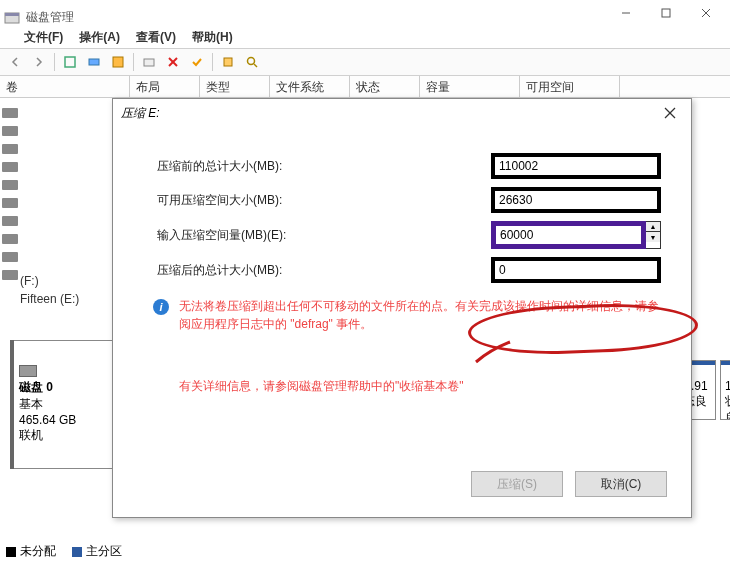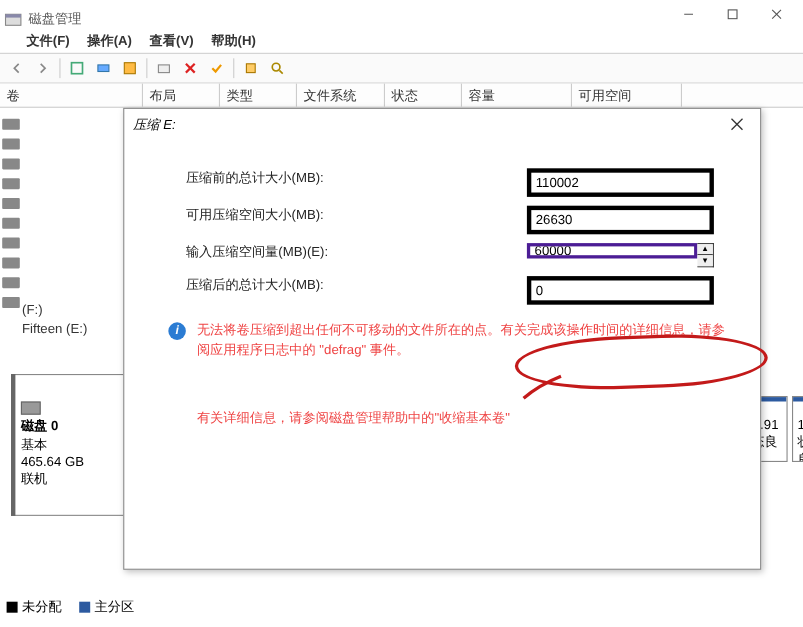--- a/index.html
+++ b/index.html
@@ -45,24 +45,24 @@
 
 .legend { position: absolute; left: 6px; bottom: 10px; display: flex; align-items: center; gap: 4px; }
 .legend .sw { width: 10px; height: 10px; display:inline-block; }
 
 
 .dialog { position: absolute; left: 112px; top: 98px; width: 580px; height: 420px; background: #fff; border: 1px solid #888; box-shadow: 2px 2px 6px rgba(0,0,0,.25); }
 .dialog .dtitle { display: flex; align-items: center; height: 28px; padding: 0 8px; font-style: italic; }
 .dialog .dtitle .sp { flex: 1; }
 .dialog .dclose { width: 26px; height: 26px; display:inline-flex; align-items:center; justify-content:center; }
 .dialog .body { padding: 18px 26px 10px 40px; }
-.row { display: flex; margin: 8px 16px; }
+.row { display: flex; align-items: center; margin: 8px 4px; }
 .row .lbl { flex: 1; color: #222; }
 .row .val { width: 170px; }
-.row input[type=text] { width: 100%; height: 14px; border: 3px solid #4c1d95; padding: 2px 4px; background:#fff; }
+.row input[type=text] { width: 100%; height: 28px; border: 5px solid #4c1d95; padding: 2px 4px; background:#fff; }
 .row .readonly { border: 4px solid #000000; height: 26px; padding: 2px 4px; background: #fff; }
 .spinner { display:flex; width: 170px; }
 .spinner input { flex:1; height:22px; border:1px solid #333; padding:2px 4px; }
 .spinner .sbtns { display:flex; flex-direction:column; border:1px solid #333; border-left:none; }
 .spinner .sbtns div { width:14px; height:10px; display:flex; align-items:center; justify-content:center; font-size:7px; background:#eee; }
 .spinner .sbtns div:first-child { border-bottom:1px solid #333; }
 
 .infoicon { width:16px; height:16px; border-radius:50%; background:#2b7cd3; color:#fff; display:inline-flex; align-items:center; justify-content:center; font-weight:bold; font-style:italic; font-size:11px; flex-shrink:0; margin-right:10px; margin-top:2px; }
 .infotext { font-size: 12px; color: #ef4444; line-height:18px; }
 
@@ -272,18 +272,22 @@
     <div style="display:flex; margin-top:14px;">
       <span class="infoicon">i</span>
       <div class="infotext">无法将卷压缩到超出任何不可移动的文件所在的点。有关完成该操作时间的详细信息，请参阅应用程序日志中的 "defrag" 事件。</div>
     </div>
 
     <div class="watermark" style="left:200px; top:190px;"></div>
 
     <div style="margin-top:44px; margin-left:26px;" class="infotext">有关详细信息，请参阅磁盘管理帮助中的"收缩基本卷"</div>
   </div>
 
+  <div class="btns">
+    <button disabled="">压缩(S)</button>
+    <button>取消(C)</button>
+  </div>
 </div>
 
 <div class="redcircle" style="left:468px; top:305px; width:230px; height:48px; transform:rotate(-2deg);"></div>
 <svg style="position:absolute; left:470px; top:340px; pointer-events:none" width="60" height="30">
   <path d="M40 2 Q 20 10 6 22" fill="none" stroke="#c31a1a" stroke-width="3"></path>
 </svg>
 
 </body></html>

